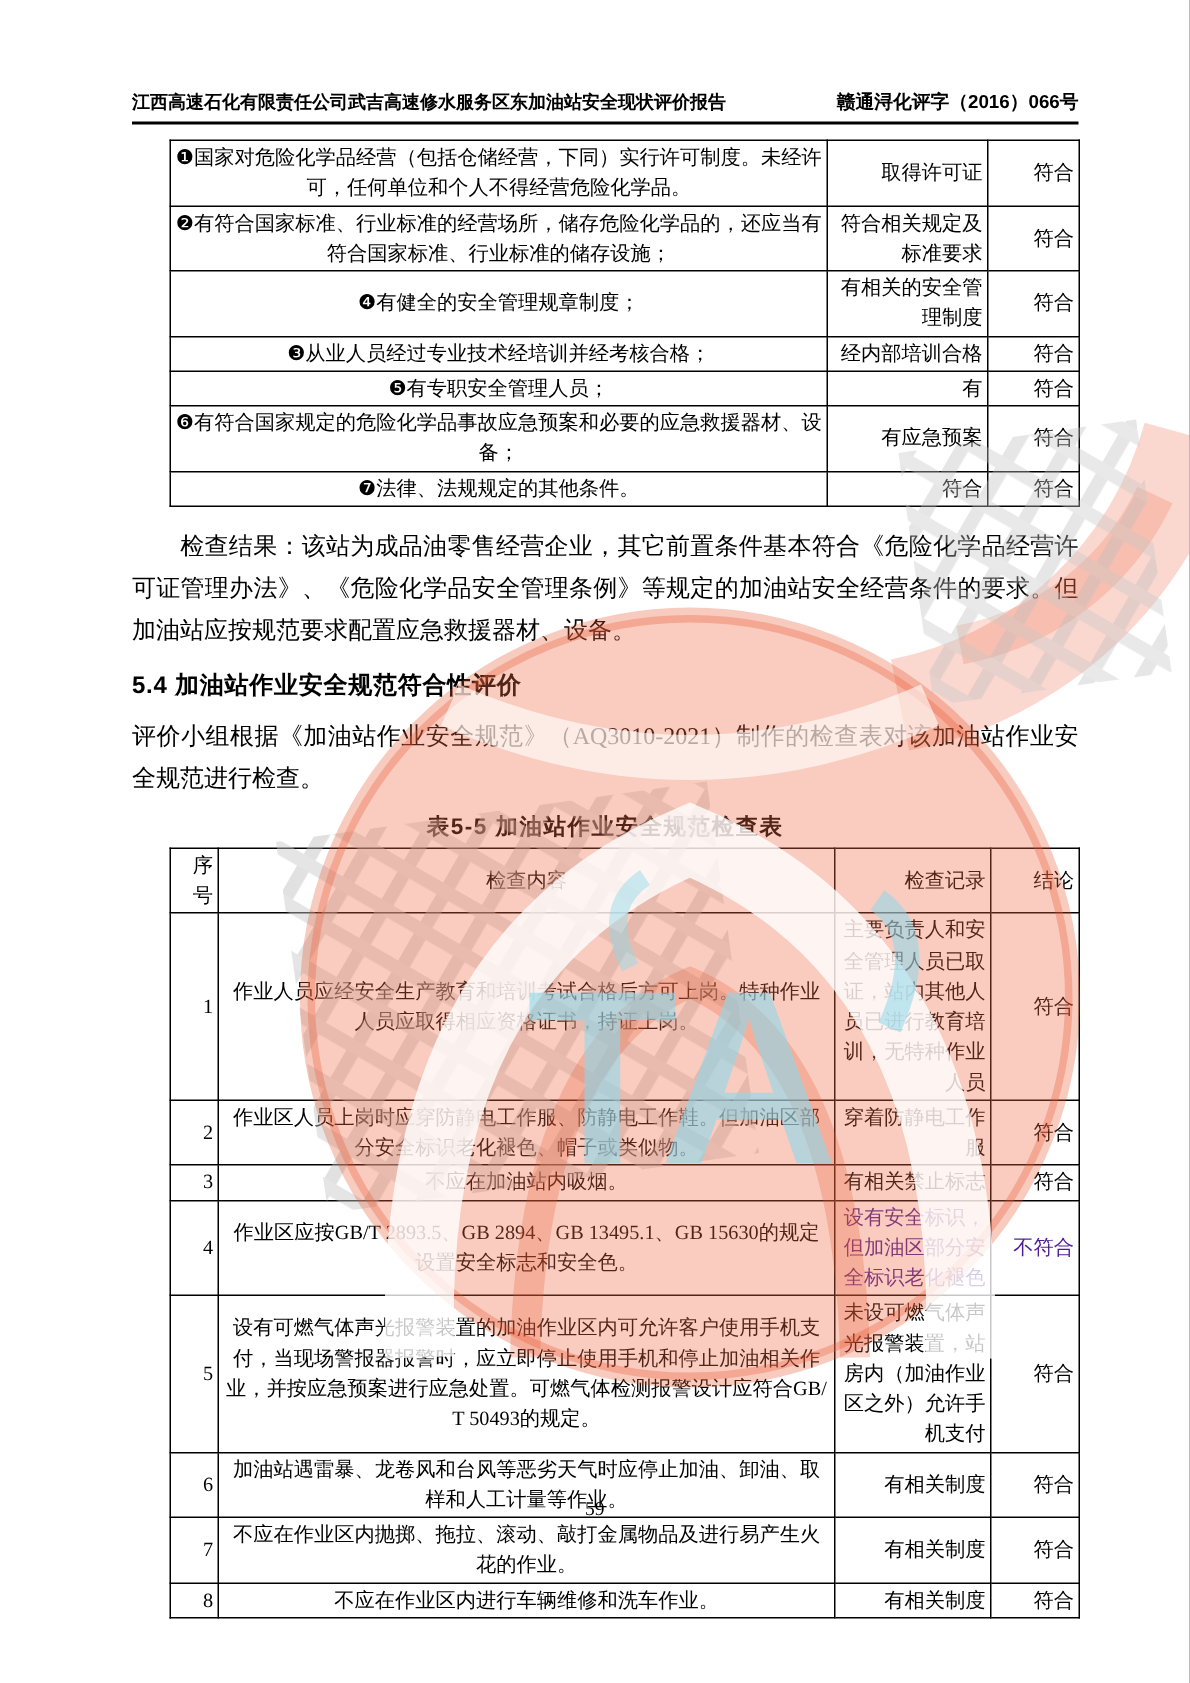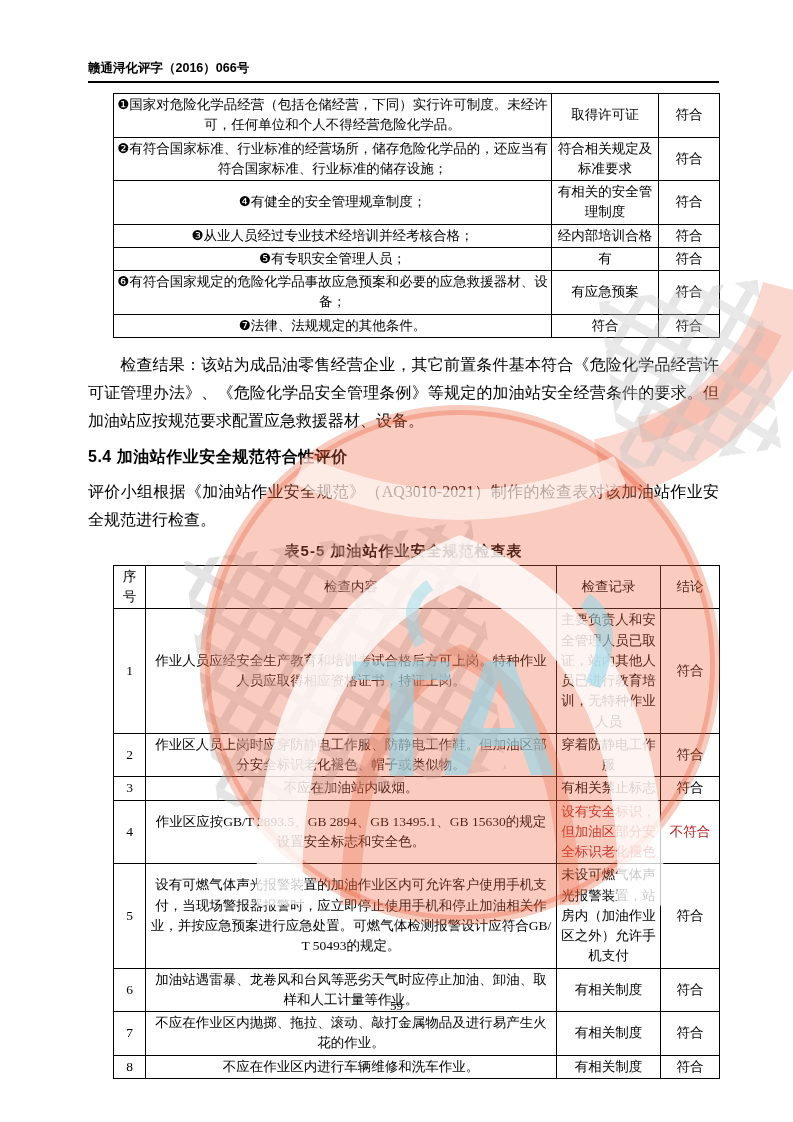--- a/index.html
+++ b/index.html
@@ -17,23 +17,23 @@
          border-bottom:2px solid #000; padding-bottom:4px;
          font-family:"Liberation Sans","DejaVu Sans",sans-serif; }
   .hdr .hl { font-size:12px; font-weight:bold; }
   .hdr .hr { font-size:12.5px; font-weight:bold; white-space:nowrap; }
 
   
   table.doc { border-collapse:collapse; table-layout:fixed; width:606px; margin-left:25px;
               font-size:13.5px; line-height:1.5; }
   table.doc td, table.doc th { border:1px solid #000; padding:1px 3px; vertical-align:middle;
               word-break:break-all; font-weight:normal; }
-  td.c, th.c { text-align:center; }
+  td.c, th.c { text-align:right; }
   td.l { text-align:center; }
-  .red { color:#b91c1c;margin-top:23px; }
+  .red { color:#4c1d95;margin-top:23px; }
   .bold { font-weight:bold; }
   .sec-row { font-weight:bold; text-align:center; line-height:1.25; }
 
   .tbl1 { margin-top:10px; }
   .tbl1 col.c1 { width:438px; } .tbl1 col.c2 { width:107px; } .tbl1 col.c3 { width:61px; }
 
   .tbl2 col.c0 { width:32px; } .tbl2 col.c1 { width:411px; }
   .tbl2 col.c2 { width:104px; } .tbl2 col.c3 { width:59px; }
   .tbl2 th { font-weight:bold; }
 
@@ -82,20 +82,21 @@
 
       <text x="455" y="775" text-anchor="middle" font-family="Liberation Sans, DejaVu Sans, sans-serif" font-size="165" font-weight="bold" fill="#8ed9ec" opacity="0.60">TA</text>
       <path d="M 585 600 q 35 25 8 85" fill="none" stroke="#8ed9ec" stroke-width="16" opacity="0.55"></path>
       <path d="M 430 585 q -30 20 -10 60" fill="none" stroke="#8ed9ec" stroke-width="12" opacity="0.45"></path>
     </svg>
   </div>
 
   <div class="content">
 
     <div class="hdr">
+      <span class="hl">江西高速石化有限责任公司武吉高速修水服务区东加油站安全现状评价报告</span>
       <span class="hr">赣通浔化评字（2016）066号</span>
     </div>
 
     <table class="doc tbl1">
       <colgroup>
           <col class="c1">
           <col class="c2">
           <col class="c3">
         </colgroup>
       <tbody>

